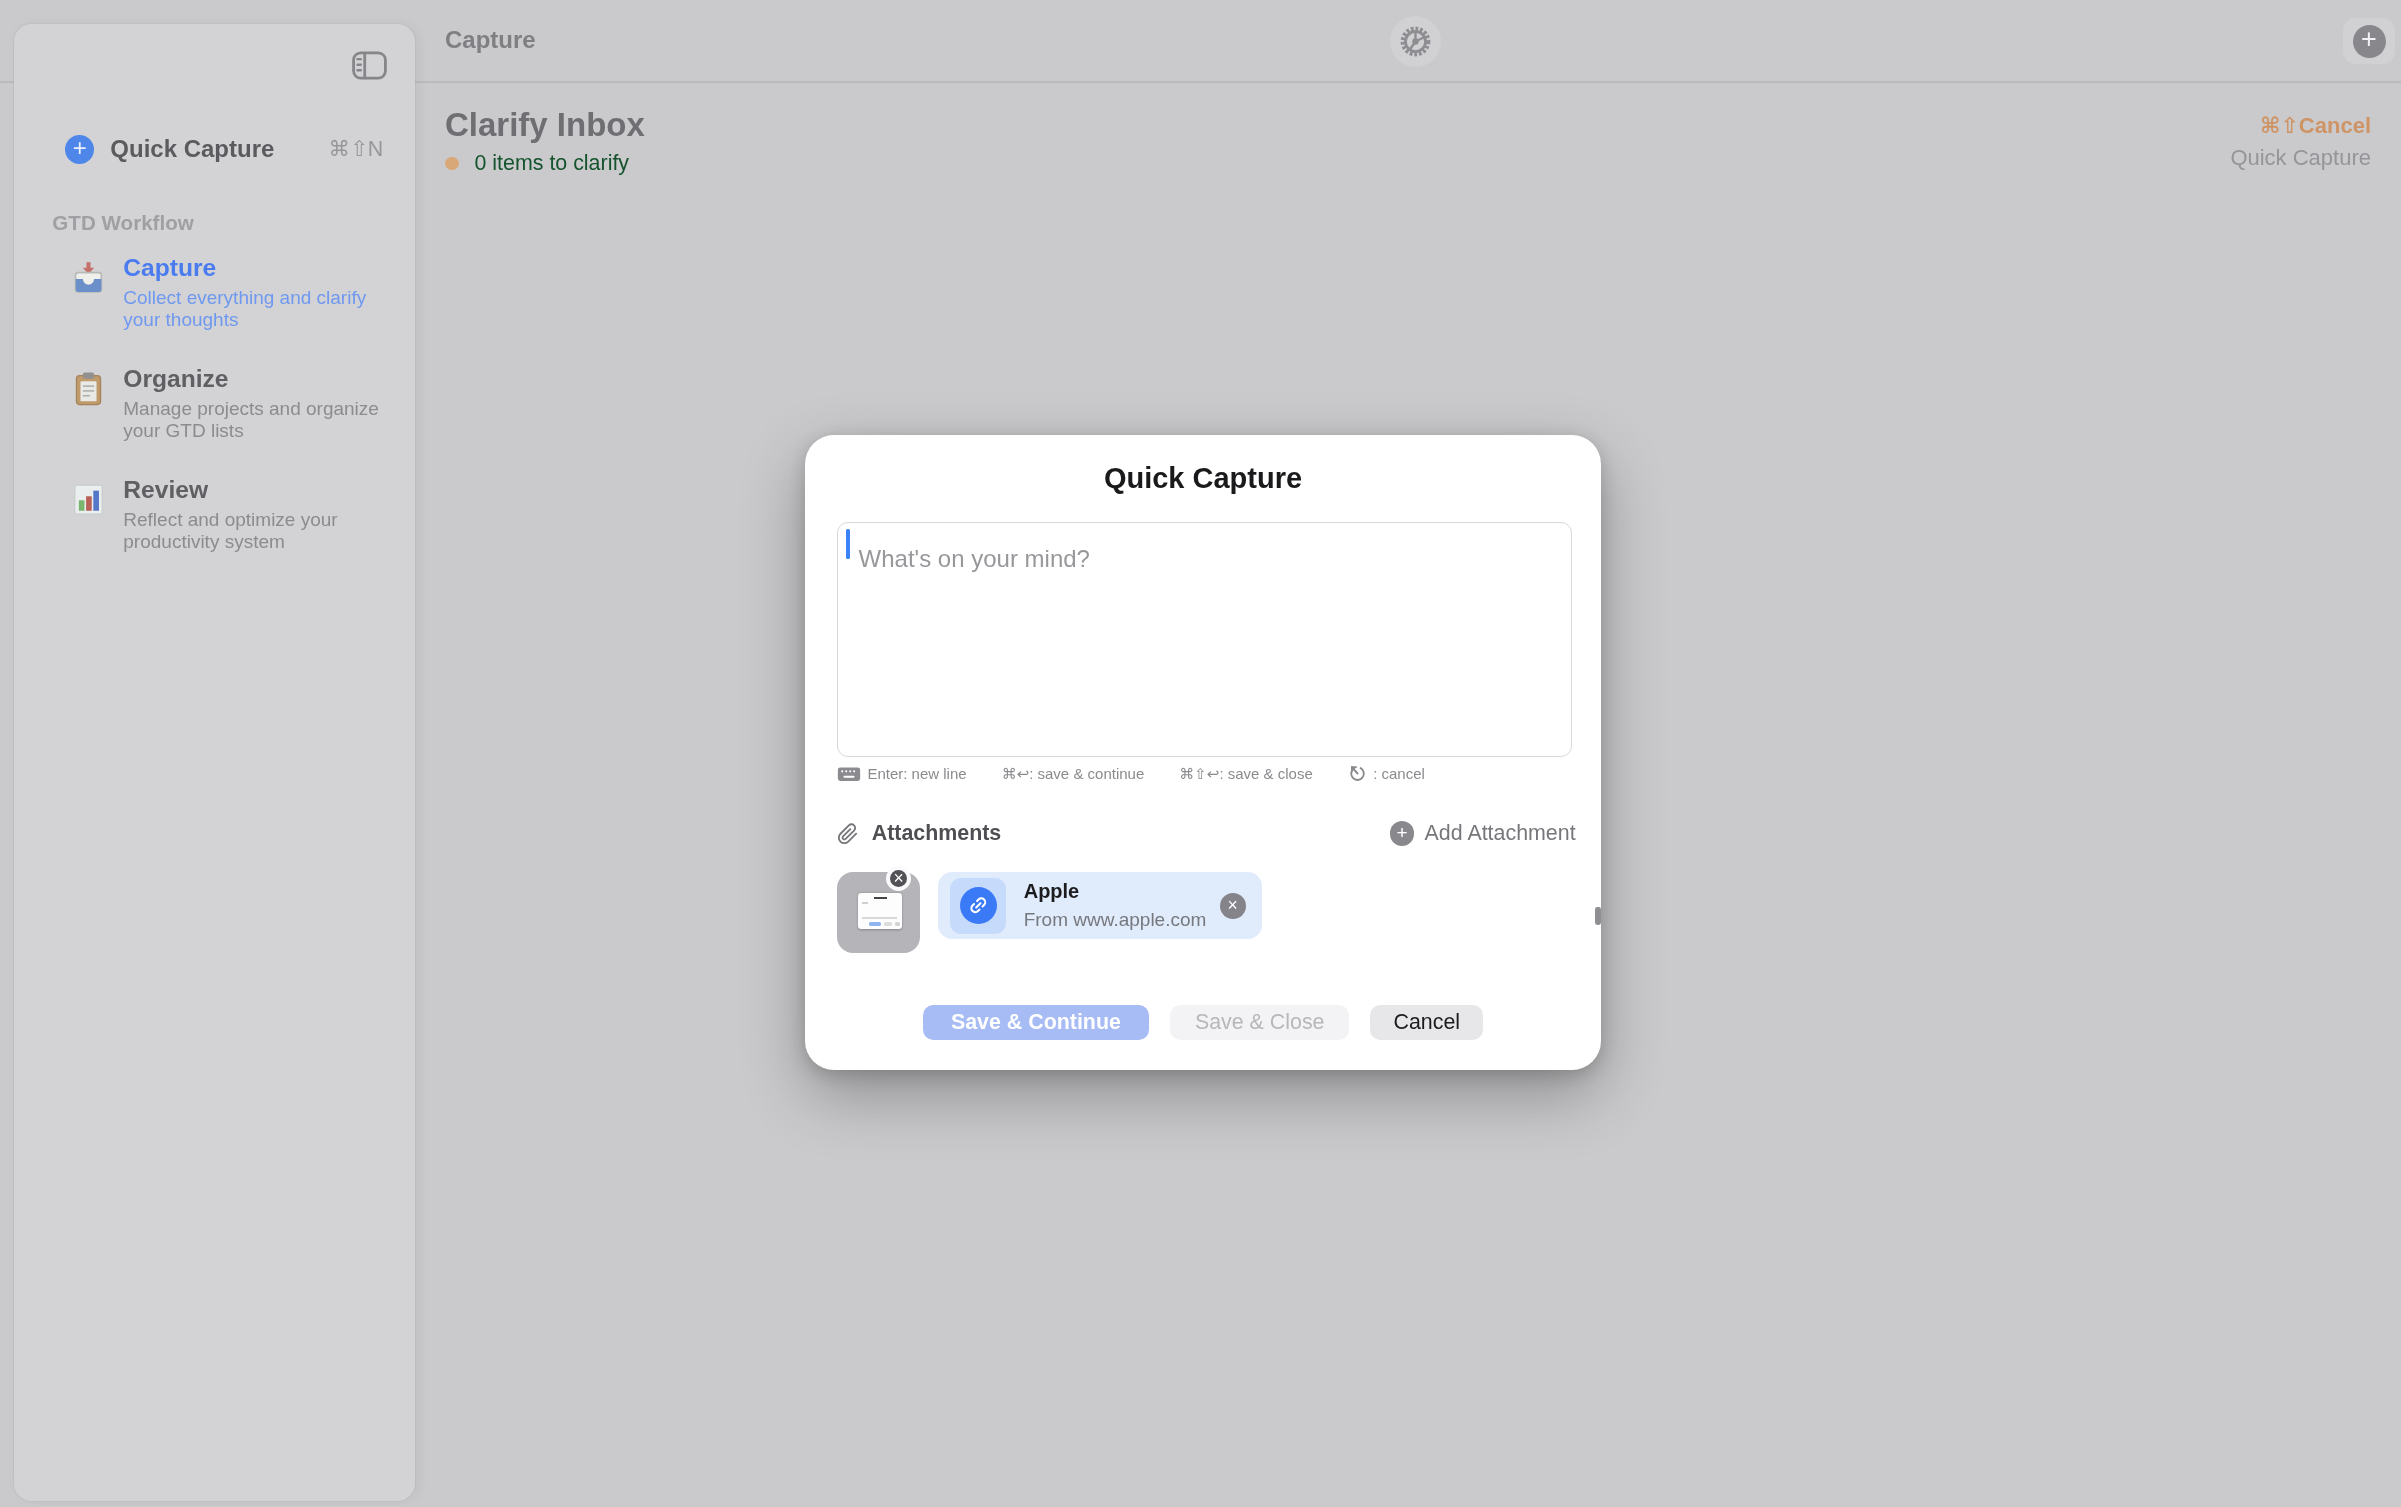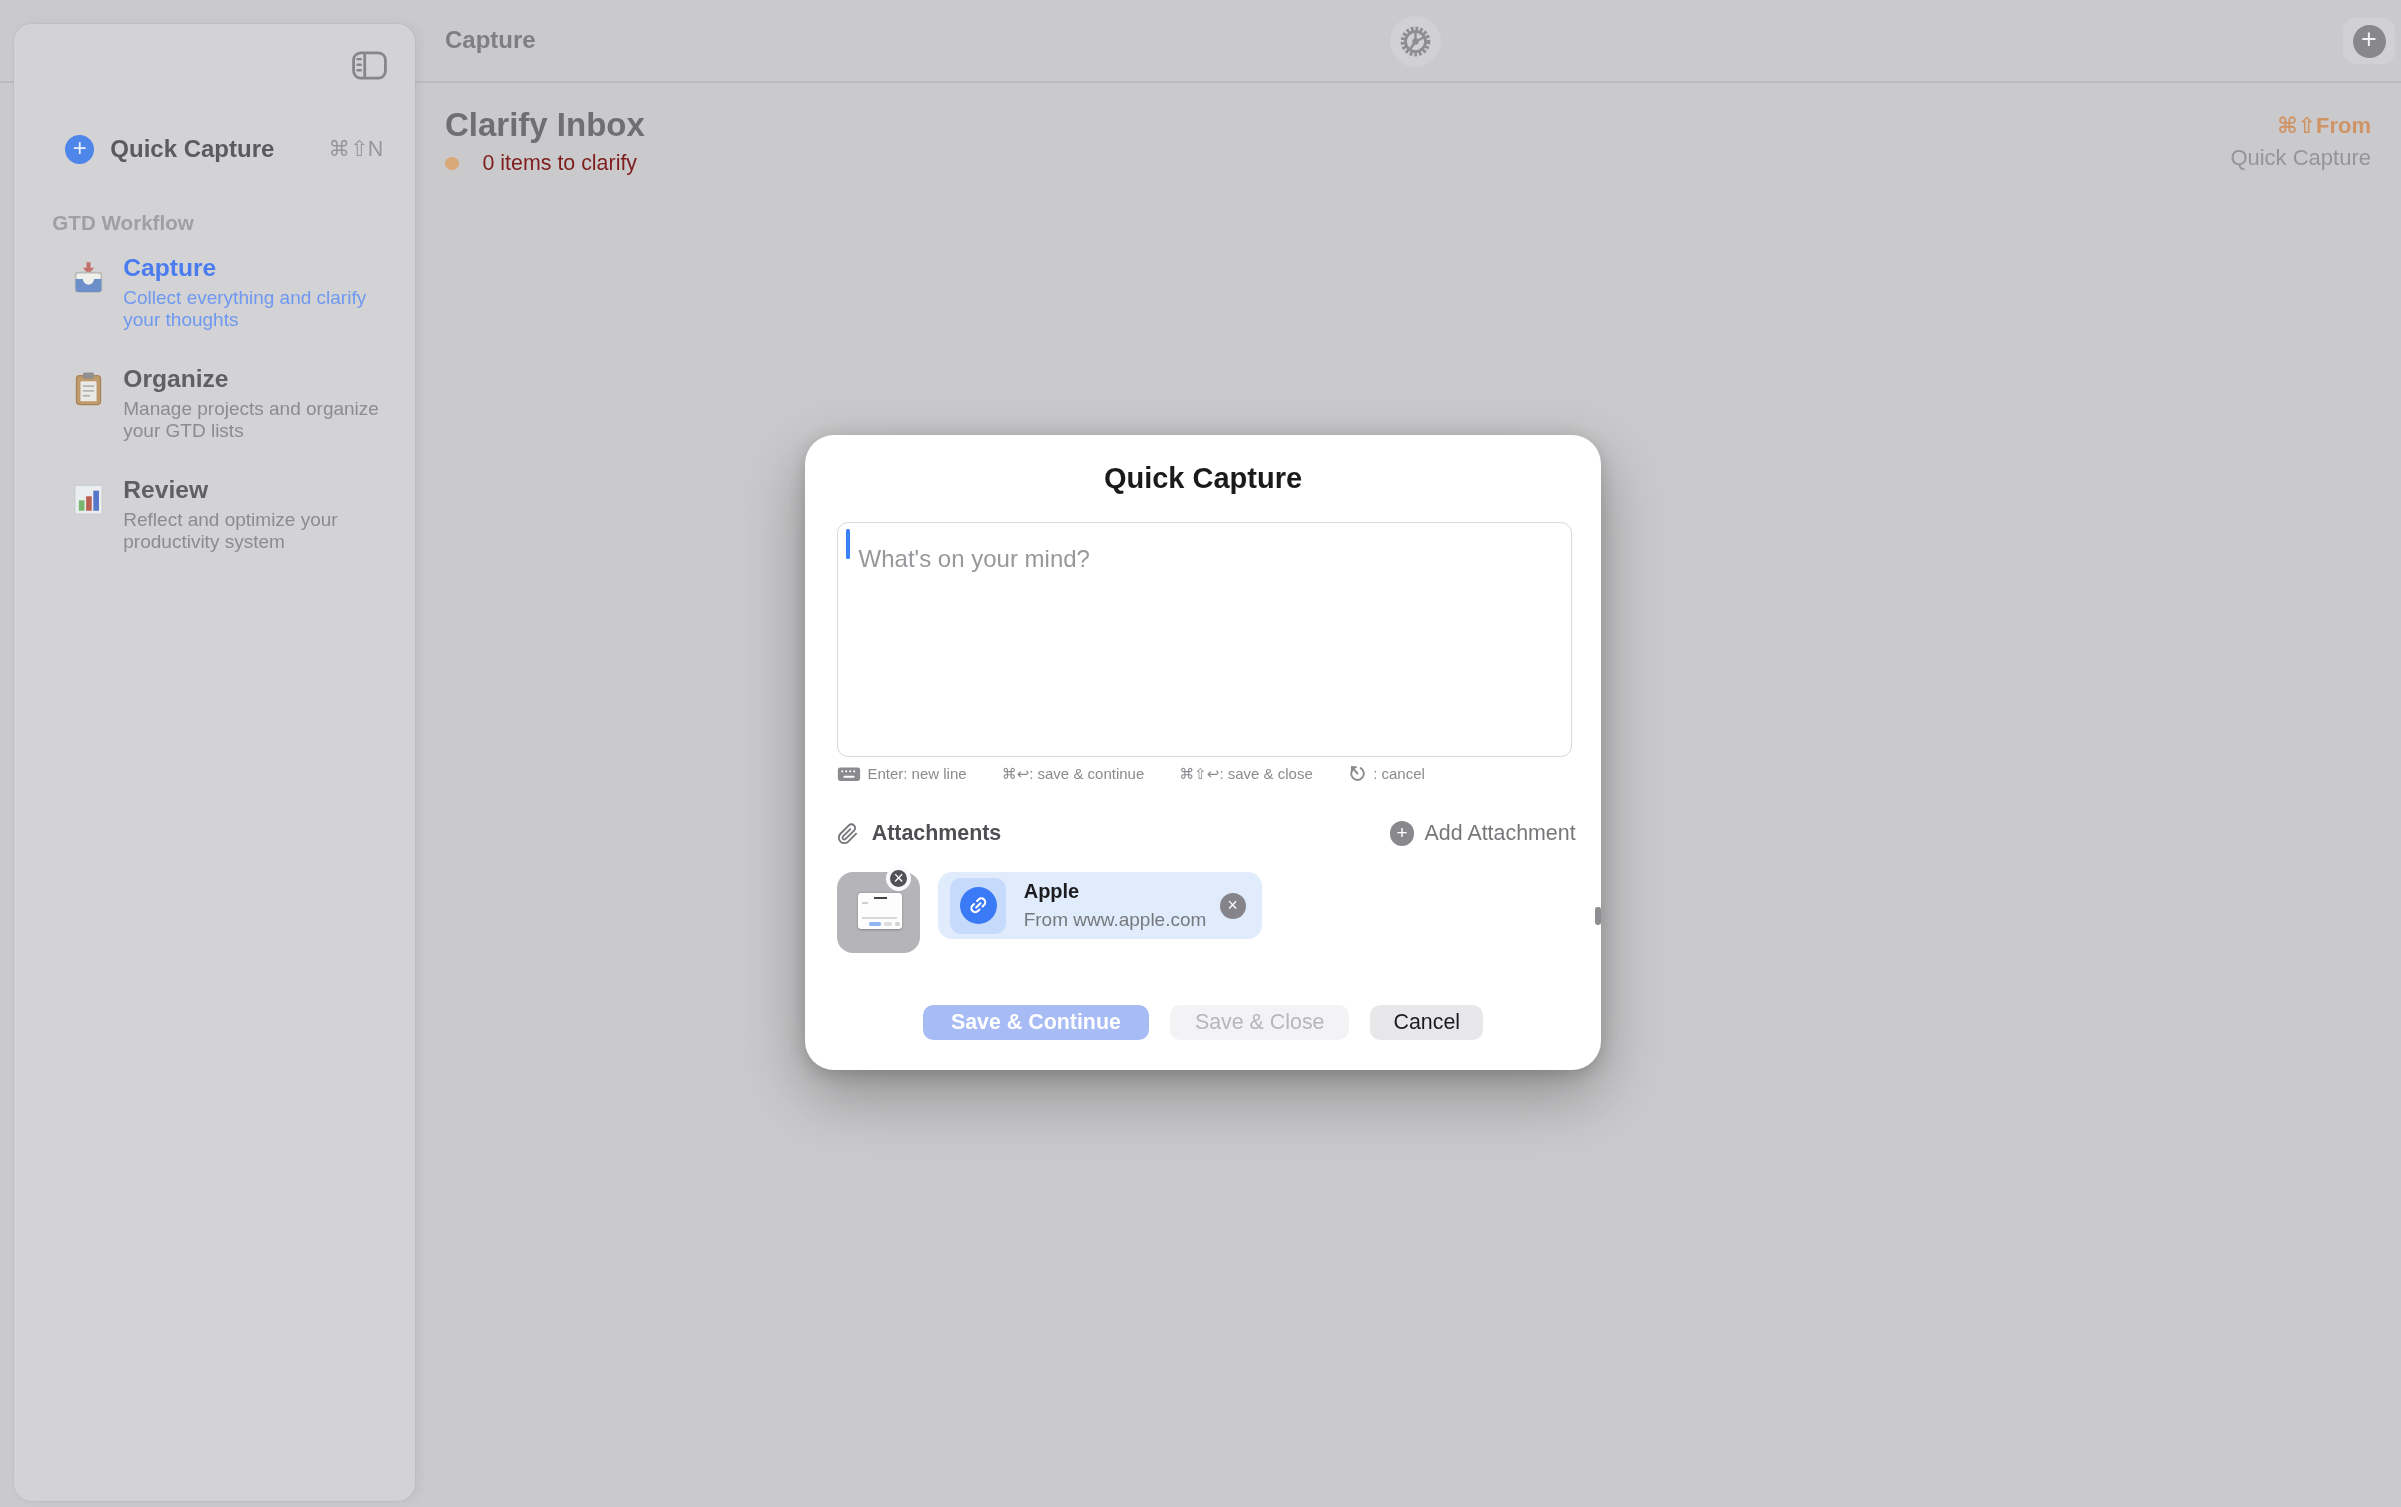--- a/index.html
+++ b/index.html
@@ -48,21 +48,21 @@
   .nav-desc { font-size:19px; color:#8c8c90; line-height:22px; margin-top:4px; max-width:276px; }
   .nav-item.active .nav-title { color:#4a7cf0; }
   .nav-item.active .nav-desc { color:#6f98f0; }
 
   
   .main-heading { position:absolute; left:445px; top:106px; font-size:33px;
     font-weight:700; color:#6f6f73; z-index:2; }
   .status-row { position:absolute; left:445px; top:151px; display:flex;
     align-items:center; z-index:2; }
   .status-dot { width:13.5px; height:13.5px; border-radius:50%; background:#d9a878; }
-  .status-text { margin-left:24px; font-size:21.4px; color:#7f1d1d; }
+  .status-text { margin-left:16px; font-size:21.4px; color:#14532d; }
   .hotkey-block { position:absolute; right:30px; top:113px; text-align:right; z-index:2; }
   .hotkey { font-size:22px; font-weight:700; color:#cf9465; }
   .hotkey-label { font-size:22px; color:#95959a; margin-top:6.4px; }
 
   
   .modal { position:absolute; left:805px; top:435px; width:796px; height:635px;
     background:#ffffff; border-radius:29px; z-index:10;
     box-shadow:0 24px 64px rgba(0,0,0,0.30), 0 4.8px 17.5px rgba(0,0,0,0.16); }
   .modal-title { position:absolute; left:0; right:0; top:27px; text-align:center;
     font-size:29px; font-weight:700; color:#1a1a1c; }
@@ -220,21 +220,21 @@
 
     </div>
   </div>
 
   <div class="main-heading">Clarify Inbox</div>
   <div class="status-row">
     <div class="status-dot"></div>
     <div class="status-text">0 items to clarify</div>
   </div>
   <div class="hotkey-block">
-    <div class="hotkey">⌘⇧From</div>
+    <div class="hotkey">⌘⇧Cancel</div>
     <div class="hotkey-label">Quick Capture</div>
   </div>
 
   <div class="modal">
     <div class="modal-title">Quick Capture</div>
 
     <div class="capture-input-wrap">
       <textarea class="capture-input" placeholder="What's on your mind?" style=""></textarea>
       <div class="text-cursor"></div>
     </div>

